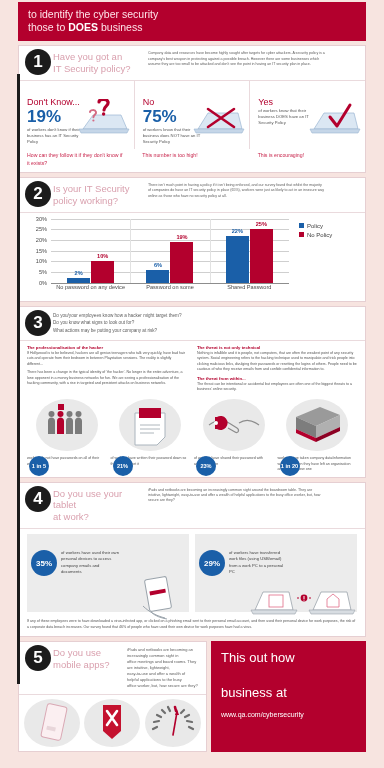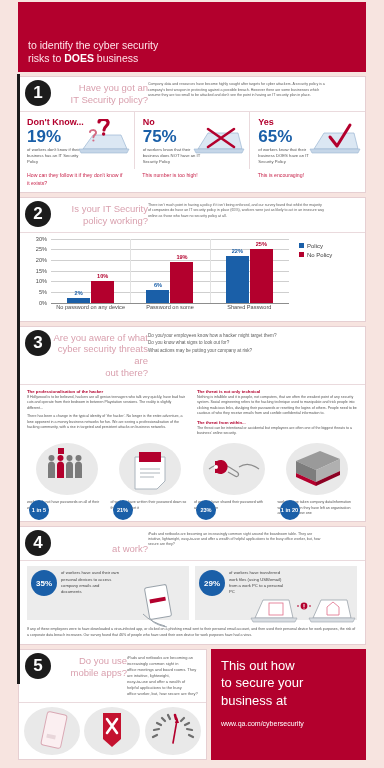--- a/index.html
+++ b/index.html
@@ -14,44 +14,44 @@
   
   .hdr-top{
     margin:10px 18px 0 18px;background:#c8254c;color:#fff;
     padding:5px 10px 6px 10px;font-size:13.5px;letter-spacing:.1px;
   }
   .hdr-main{
     margin:2px 18px 0 18px;background:#b3002d;color:#fff;
     padding:6px 10px 7px 10px;display:flex;align-items:center;gap:8px;
   }
   .hdr-main .big{font-size:22px;font-weight:bold;line-height:1;white-space:nowrap;}
-  .hdr-main .sub{font-size:10.5px;line-height:1.25;color:#ffe3ea;margin-top:31px;}
+  .hdr-main .sub{font-size:10.5px;line-height:1.25;color:#ffe3ea;}
   .hdr-main .sub b{color:#fff;font-weight:bold;}
 
   
   .sec{
     margin:4px 18px 0 18px;background:#fff;border:1px solid #e6cfd2;
     position:relative;
   }
   .sec-head{display:flex;padding:5px 8px 5px 34px;border-bottom:1px solid #eadadd;}
-  .q-title{color:#d9a0ae;font-size:9.5px;line-height:1.25;width:95px;flex:none;text-align:right;}
+  .q-title{color:#d9a0ae;font-size:9.5px;line-height:1.25;width:95px;flex:none;}
   .q-body{color:#5c5c5c;font-size:3.6px;line-height:1.5;flex:1;}
   .q-body .l{display:block;}
   .num{
     position:absolute;left:6px;top:3px;width:26px;height:26px;border-radius:50%;
     background:#1c1c1c;color:#fff;font-size:17px;font-weight:bold;
     display:flex;align-items:center;justify-content:center;z-index:3;
   }
   .spine{position:absolute;left:17px;top:14px;width:3px;height:100%;background:#1c1c1c;z-index:1;}
 
   
   .s1-cols{display:flex;}
   .s1-col{flex:1;padding:5px 6px 4px 8px;position:relative;}
   .s1-col + .s1-col{border-left:1px solid #eadadd;}
-  .s1-lbl{color:#b3002d;font-size:9px;font-weight:bold;margin-bottom:1px;}
+  .s1-lbl{color:#b3002d;font-size:9px;font-weight:normal;margin-bottom:1px;margin-top:11px;}
   .s1-pct{color:#1a5fa8;font-size:17px;font-weight:bold;line-height:1;margin-bottom:2px;}
   .s1-txt{color:#555;font-size:4.2px;line-height:1.45;width:58px;}
   .s1-note{color:#c8254c;font-size:5.2px;line-height:1.4;padding:3px 8px 5px 8px;}
   .lap{position:absolute;right:3px;bottom:14px;width:62px;height:36px;}
 
   
   .chart-wrap{padding:6px 6px 4px 6px;display:flex;}
   .chart{position:relative;width:268px;height:78px;}
   .yaxis{position:absolute;left:0;top:0;width:24px;height:64px;}
   .ytick{position:absolute;right:2px;font-size:5.6px;color:#4a4a4a;transform:translateY(-50%);}
@@ -82,21 +82,21 @@
   .circ{width:62px;height:52px;border-radius:50%;background:#e9e9e9;position:relative;margin:0 auto;}
   .badge{
     position:absolute;left:2px;bottom:-3px;width:20px;height:20px;border-radius:50%;
     background:#1a5fa8;color:#fff;font-size:5.6px;font-weight:bold;
     display:flex;align-items:center;justify-content:center;z-index:2;
   }
   .ic-txt{font-size:3.6px;color:#555;line-height:1.5;margin-top:5px;}
 
   
   .s4-row{display:flex;gap:6px;padding:5px 8px 3px 8px;}
-  .s4-card{flex:1;background:#ececec;display:flex;padding:4px 4px;position:relative;min-height:46px;}
+  .s4-card{flex:1;background:#ececec;display:flex;padding:16px 4px;position:relative;min-height:46px;}
   .s4-badge{
     width:26px;height:26px;border-radius:50%;background:#1a5fa8;color:#fff;flex:none;
     font-size:8px;font-weight:bold;display:flex;align-items:center;justify-content:center;
   }
   .s4-txt{font-size:4.2px;color:#444;line-height:1.5;margin-left:4px;width:58px;}
   .s4-note{font-size:3.6px;color:#555;line-height:1.6;padding:4px 8px 5px 8px;}
 
   
   .bottom{display:flex;margin:4px 18px 0 18px;gap:4px;}
   .s5{flex:1;background:#fff;border:1px solid #e6cfd2;position:relative;}
@@ -110,21 +110,21 @@
   .s5-ic{flex:1;position:relative;text-align:center;}
 </style>
 </head>
 <body>
 
 <div class="page">
 
   <div class="hdr-main">
     <div class="sub">
       <span>to identify the cyber security</span><br>
-      <span>risks to </span><b>DOES</b><span> business</span>
+      <span>those to </span><b>DOES</b><span> business</span>
     </div>
   </div>
 
   <div class="sec">
     <div class="num">1</div>
     <div class="sec-head">
       <div class="q-title">
         <span>Have you got an</span><br>
         <span>IT Security policy?</span>
       </div>
@@ -156,21 +156,20 @@
         <div class="s1-txt">of workers know that their business does NOT have an IT Security Policy</div>
         <svg class="lap" viewBox="0 0 62 36">
           <path d="M14 30 L24 14 H54 L58 30 Z" fill="#dbe7f3" stroke="#9bb6d2" stroke-width=".7"></path>
           <path d="M10 30 H60 L58 34 H12 Z" fill="#c5d6e8" stroke="#9bb6d2" stroke-width=".6"></path>
           <path d="M24 10 L50 28 M50 10 L24 28" stroke="#b3002d" stroke-width="2.6" stroke-linecap="round"></path>
         </svg>
       </div>
 
       <div class="s1-col">
         <div class="s1-lbl">Yes</div>
-        <div class="s1-pct">65%</div>
         <div class="s1-txt">of workers know that their business DOES have an IT Security Policy</div>
         <svg class="lap" viewBox="0 0 62 36">
           <path d="M14 30 L24 14 H54 L58 30 Z" fill="#dbe7f3" stroke="#9bb6d2" stroke-width=".7"></path>
           <path d="M10 30 H60 L58 34 H12 Z" fill="#c5d6e8" stroke="#9bb6d2" stroke-width=".6"></path>
           <path d="M30 18 L37 27 L50 6" stroke="#b3002d" stroke-width="3" fill="none" stroke-linecap="round" stroke-linejoin="round"></path>
         </svg>
       </div>
     </div>
     <div class="s1-cols">
       <div class="s1-note" style="flex:1">How can they follow it if they don't know if it exists?</div>
@@ -253,25 +252,20 @@
           <i class="sw" style="background:#b3002d"></i>
           <span>No Policy</span>
         </div>
       </div>
     </div>
   </div>
 
   <div class="sec">
     <div class="num">3</div>
     <div class="sec-head">
-      <div class="q-title">
-        <span>Are you aware of what</span><br>
-        <span>cyber security threats are</span><br>
-        <span>out there?</span>
-      </div>
       <div class="q-body" style="font-size:4.6px;line-height:1.7">
         <span class="l">Do you/your employees know how a hacker might target them?</span>
         <span class="l">Do you know what signs to look out for?</span>
         <span class="l">What actions may be putting your company at risk?</span>
       </div>
     </div>
 
     <div class="s3-text">
       <div class="s3-col">
         <div class="s3-h">The professionalisation of the hacker</div>
@@ -349,21 +343,21 @@
         <div class="badge">1 in 20</div>
         <div class="ic-txt">workers have taken company data/information with them when they have left an organisation and joined a new one</div>
       </div>
     </div>
   </div>
 
   <div class="sec">
     <div class="num">4</div>
     <div class="sec-head">
       <div class="q-title">
-        <br>
+        <span>Do you use your tablet</span><br>
         <span>at work?</span>
       </div>
       <div class="q-body">
         <span class="l">iPads and netbooks are becoming an increasingly common sight around the boardroom table. They are</span>
         <span class="l">intuitive, lightweight, easy-to-use and offer a wealth of helpful applications to the busy office worker, but, how</span>
         <span class="l">secure are they?</span>
       </div>
     </div>
     <div class="s4-row">
       <div class="s4-card">
@@ -450,21 +444,21 @@
           </div>
 
         </div>
       </div>
 
     </div>
 
     <div class="cta">
       <div class="cta-h">
         <span>This out  how</span><br>
-        <span>to secure your</span><br>
+        <br>
         <span>business at</span>
       </div>
       <div class="cta-url">www.qa.com/cybersecurity</div>
 
     </div>
   </div>
 
   <div class="spine" style="top:72px;height:610px"></div>
 </div>
 

